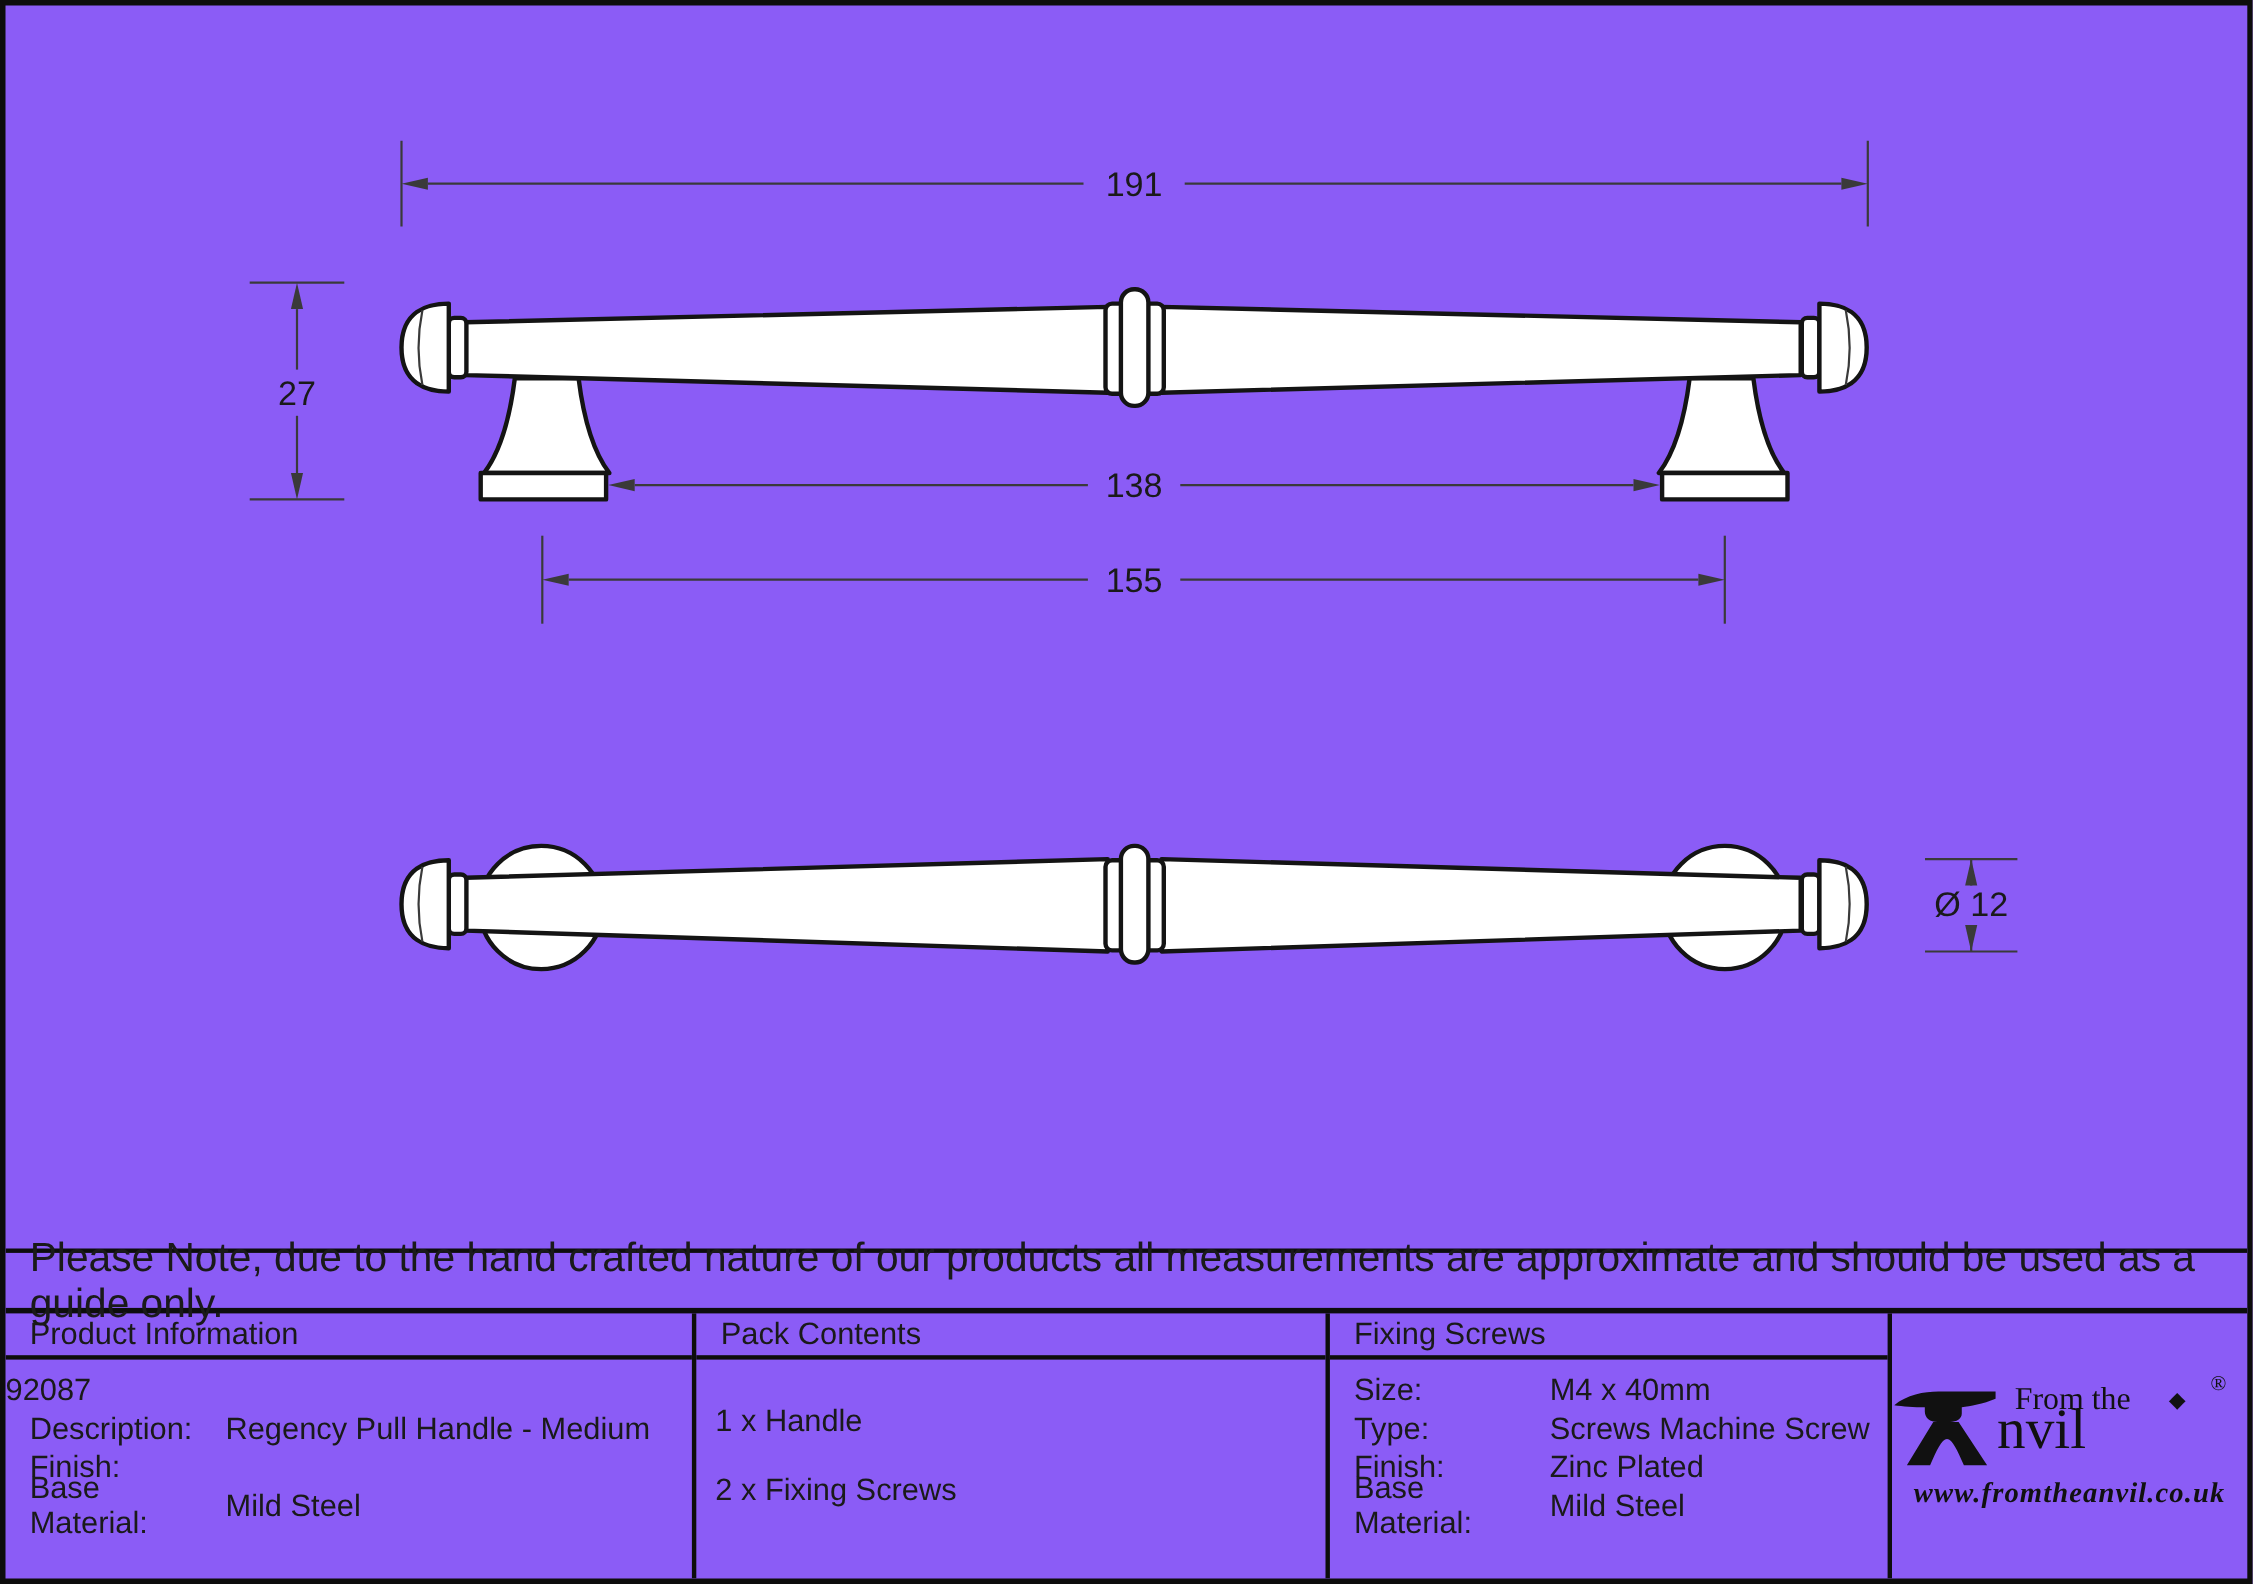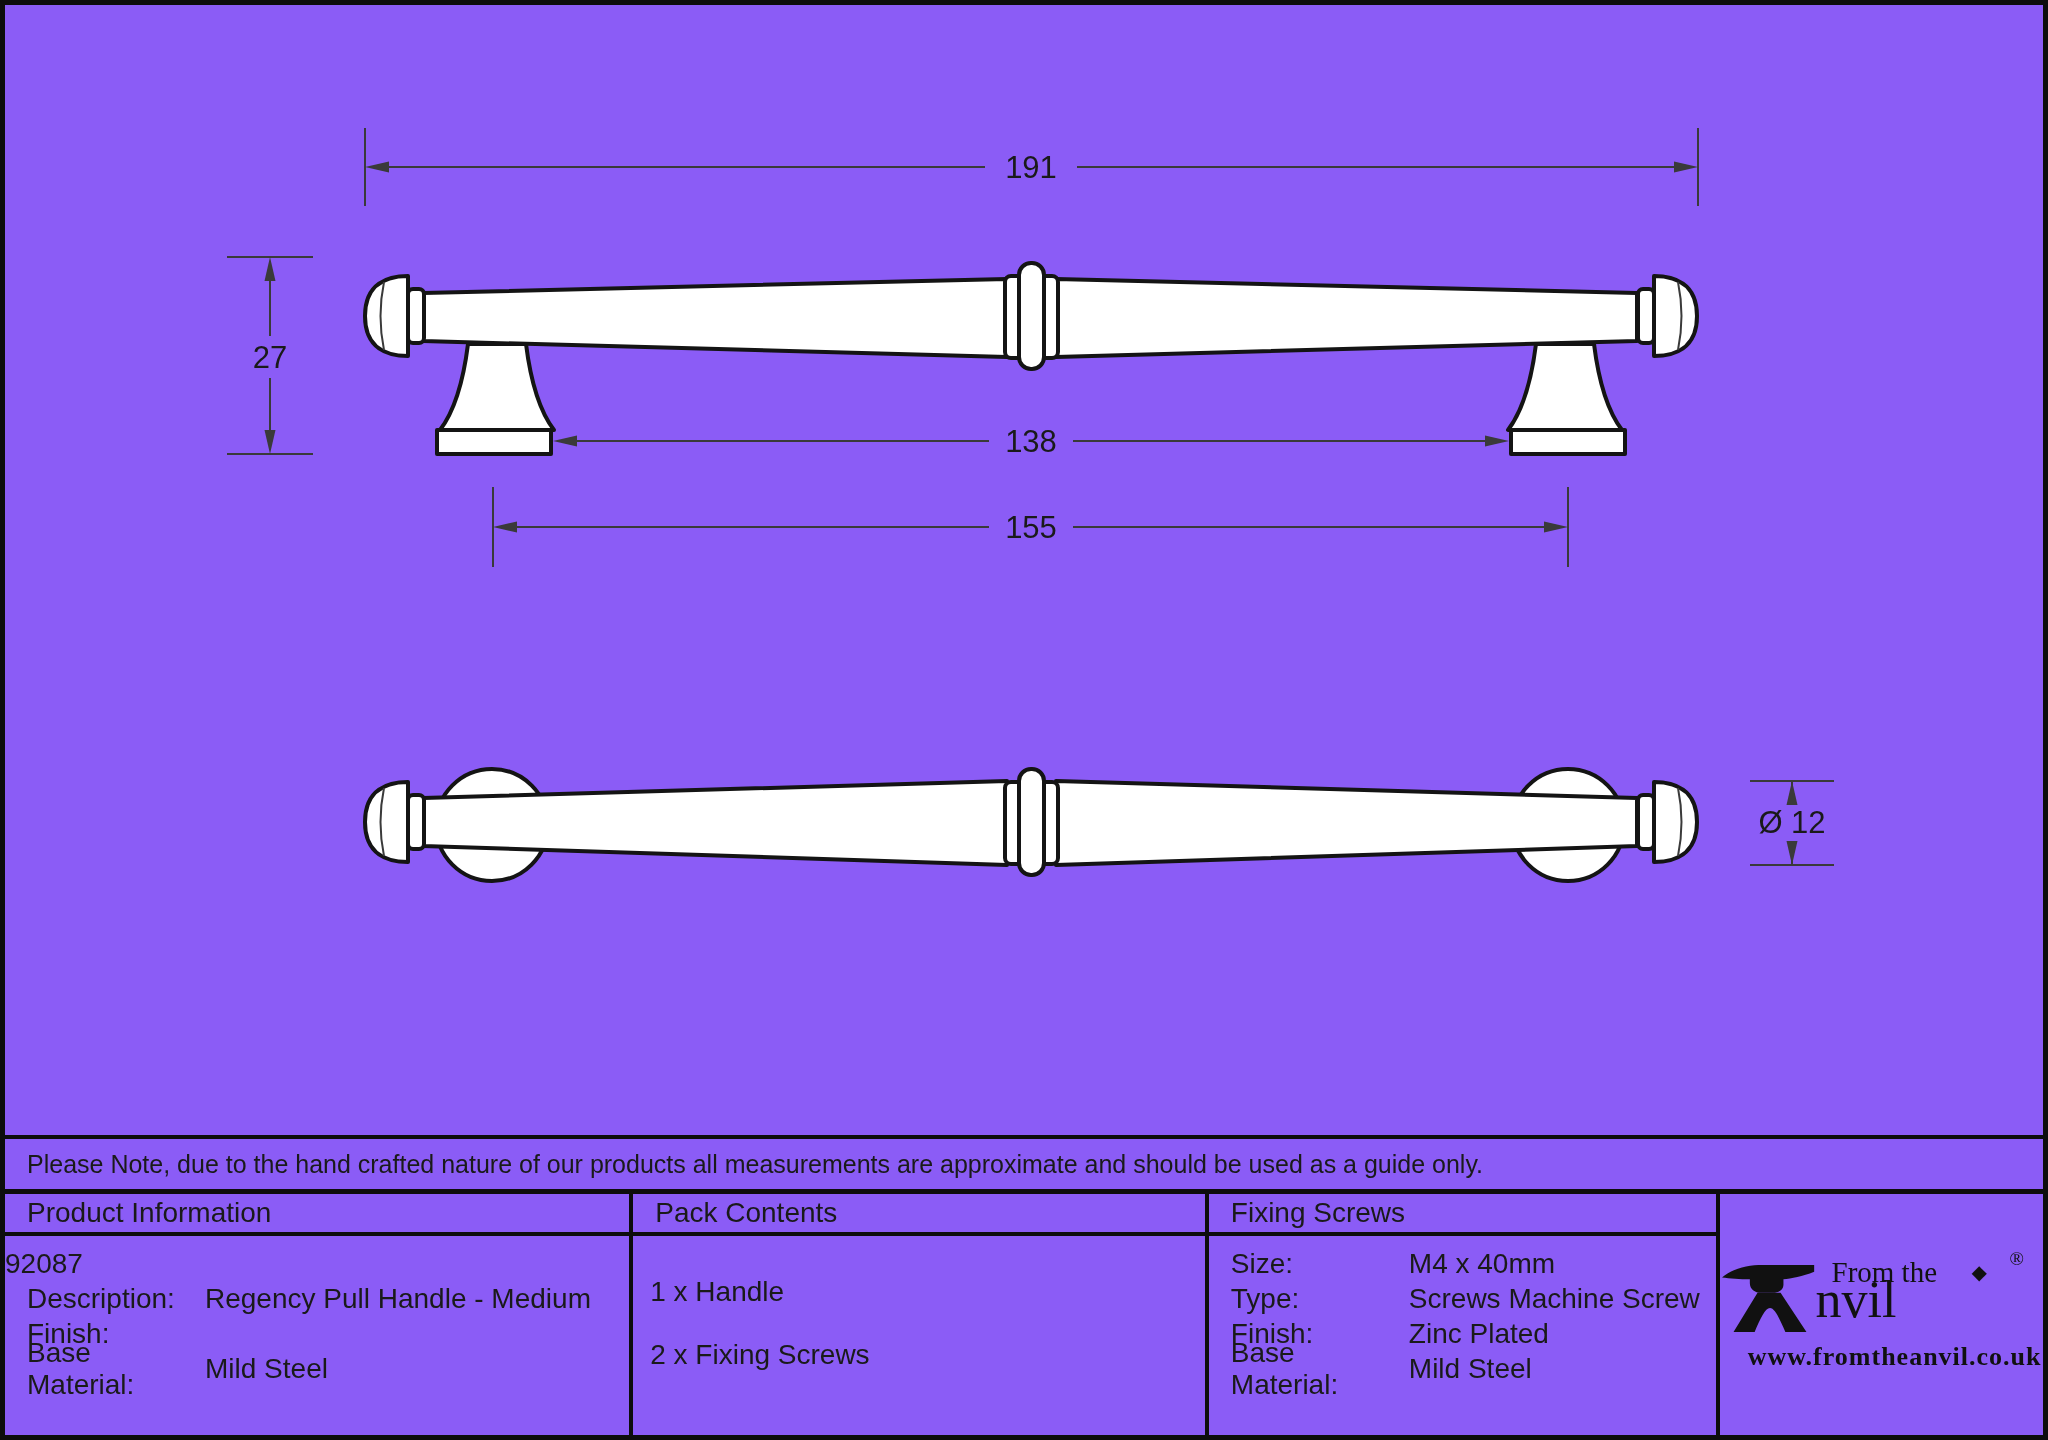--- a/index.html
+++ b/index.html
@@ -17,21 +17,21 @@
   .outline{fill:#ffffff;stroke:#141414;stroke-width:4;stroke-linejoin:round;}
   .thinline{fill:none;stroke:#3a3a3a;stroke-width:2;}
   .arrow{fill:#3a3a3a;stroke:none;}
   .dimtext{font-family:"Liberation Sans", sans-serif;font-size:31px;fill:#1a1a1a;}
   .note-bar{
     position:absolute;left:0;top:1130px;width:2038px;height:59px;
     box-sizing:border-box;
     border-top:4px solid #0d0d0d;border-bottom:5px solid #0d0d0d;
     display:flex;align-items:center;
     padding-left:22px;
-    font-size:25px;
+    font-size:37px;
   }
   .spec-table{
     position:absolute;left:0;top:1189px;width:2038px;height:241px;
     display:flex;flex-direction:row;
   }
   .col{box-sizing:border-box;height:241px;display:flex;flex-direction:column;}
   .col-1{width:692px;border-right:4px solid #0d0d0d;}
   .col-2{width:634px;border-right:4px solid #0d0d0d;}
   .col-3{width:563px;border-right:4px solid #0d0d0d;}
   .col-4{width:356px;display:flex;align-items:center;justify-content:center;}
@@ -46,22 +46,22 @@
   .kv-label{padding-left:22px;width:178px;flex:none;}
   .kv-value{flex:1;}
   .pc-item{display:flex;height:35px;align-items:center;font-size:28px;padding-left:17px;margin-top:28px;}
   
   .logo{position:relative;width:320px;height:118px;}
   .anvil-icon{position:absolute;left:0;top:6px;width:96px;height:74px;}
   .logo-fromthe{position:absolute;left:110px;top:0px;font-family:"Liberation Serif", serif;font-size:29px;color:#111;}
   .logo-diamond{position:absolute;left:250px;top:4px;font-size:20px;color:#111;}
   .logo-reg{position:absolute;left:288px;top:-8px;font-size:19px;color:#111;font-family:"Liberation Serif", serif;}
   .logo-nvil{position:absolute;left:94px;top:6px;font-family:"Liberation Serif", serif;font-size:52px;line-height:76px;color:#111;}
-  .logo-site{position:absolute;left:0px;top:86px;width:320px;text-align:right;
-    font-family:"Liberation Serif", serif;font-weight:bold;
+  .logo-site{position:absolute;left:0px;top:86px;width:320px;text-align:center;
+    font-family:"Liberation Serif", serif;font-style:italic;font-weight:bold;
     font-size:26px;letter-spacing:1px;color:#111;}
 </style>
 </head>
 <body>
 
 <div class="page">
 
   <svg class="drawing-svg" viewBox="5 5 2038 1130">
 
     <g>

